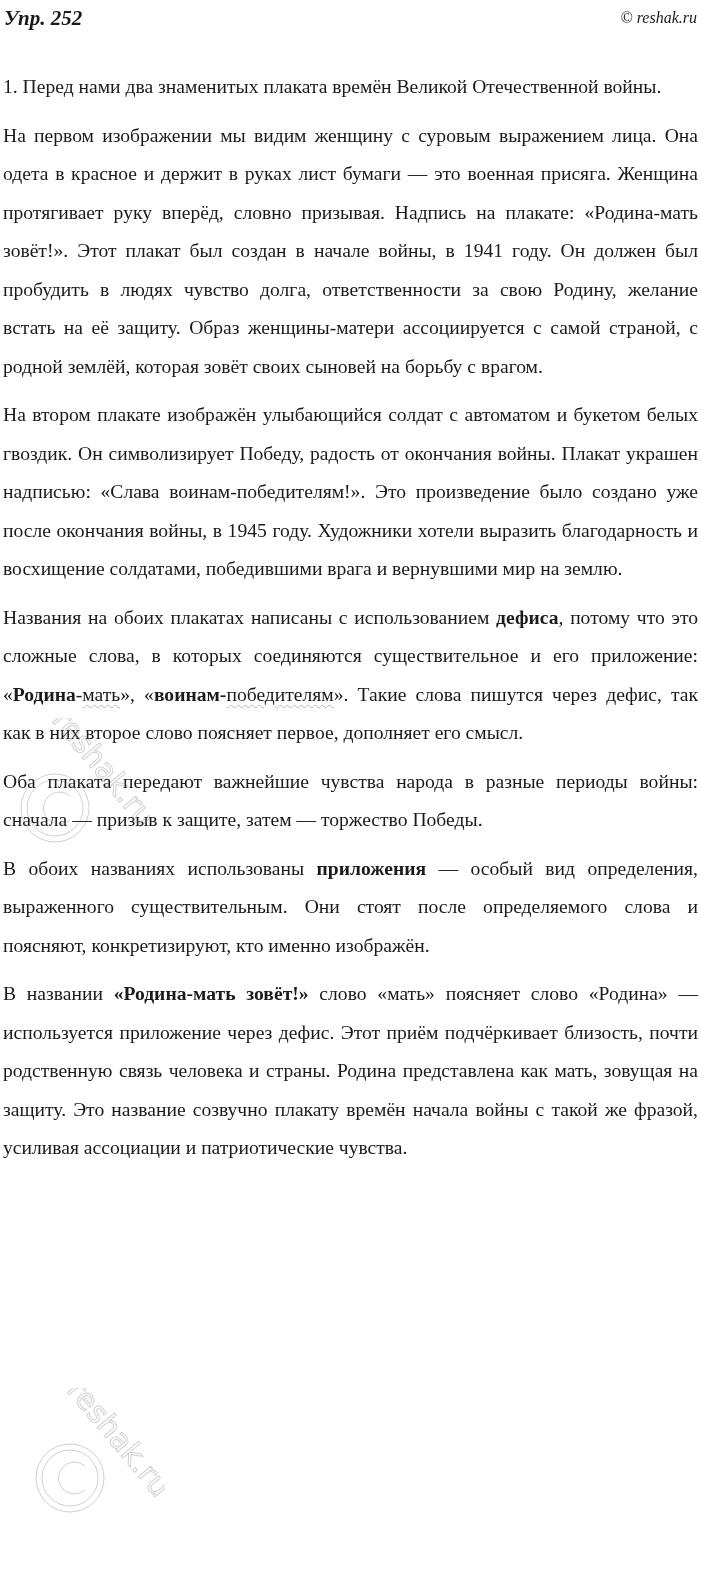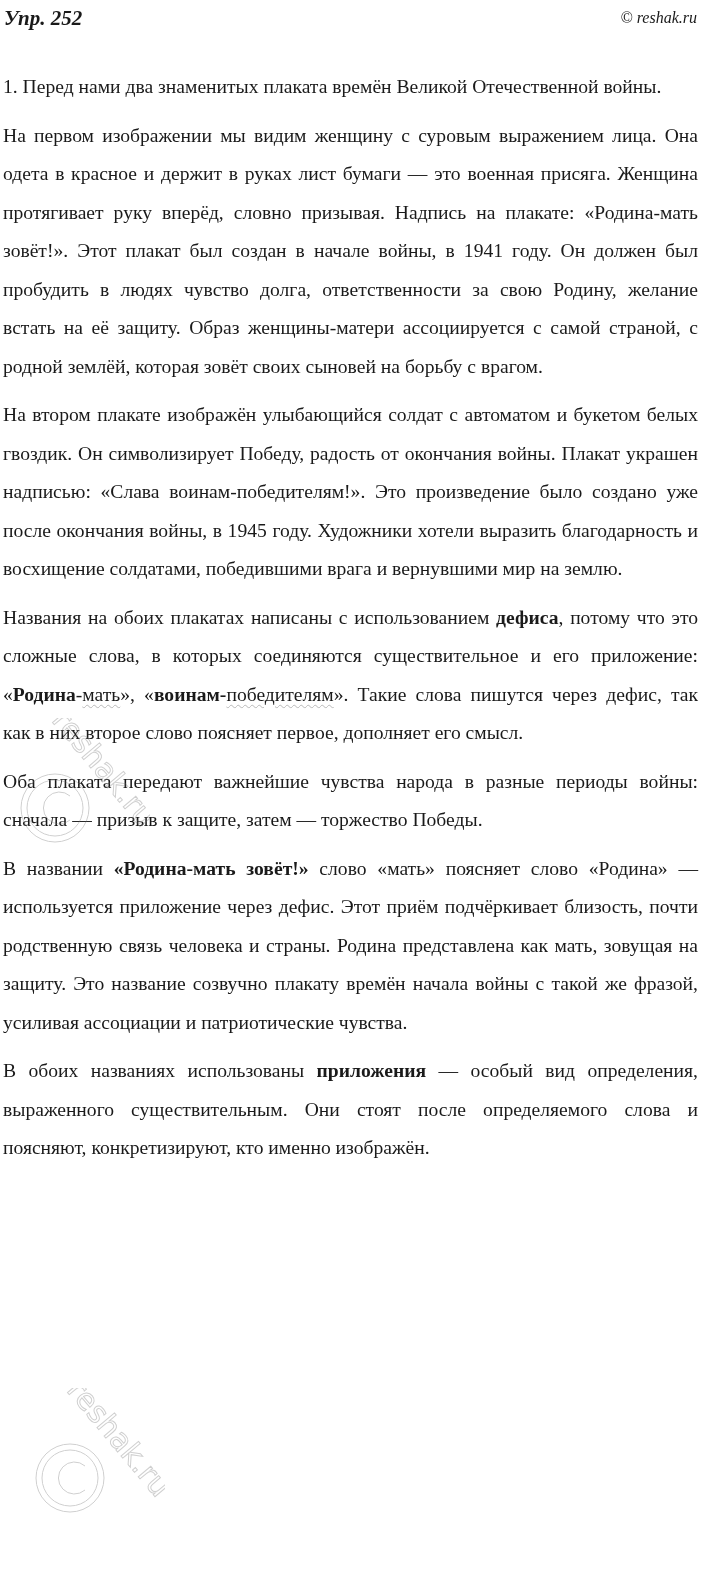--- a/index.html
+++ b/index.html
@@ -62,22 +62,22 @@
   <div class="title">Упр. 252</div>
   <div class="copyright">© reshak.ru</div>
 </div>
 
 <div class="content">
   <p><span>1. Перед нами два знаменитых плаката времён Великой Отечественной войны.</span></p>
   <p><span>На первом изображении мы видим женщину с суровым выражением лица. Она одета в красное и держит в руках лист бумаги — это военная присяга. Женщина протягивает руку вперёд, словно призывая. Надпись на плакате: «Родина-мать зовёт!». Этот плакат был создан в начале войны, в 1941 году. Он должен был пробудить в людях чувство долга, ответственности за свою Родину, желание встать на её защиту. Образ женщины-матери ассоциируется с самой страной, с родной землёй, которая зовёт своих сыновей на борьбу с врагом.</span></p>
   <p><span>На втором плакате изображён улыбающийся солдат с автоматом и букетом белых гвоздик. Он символизирует Победу, радость от окончания войны. Плакат украшен надписью: «Слава воинам-победителям!». Это произведение было создано уже после окончания войны, в 1945 году. Художники хотели выразить благодарность и восхищение солдатами, победившими врага и вернувшими мир на землю.</span></p>
   <p><span>Названия на обоих плакатах написаны с использованием </span><b>дефиса</b><span>, потому что это сложные слова, в которых соединяются существительное и его приложение: «</span><b>Родина</b><span>-</span><span class="wavy">мать</span><span>», «</span><b>воинам-</b><span class="wavy">победителям</span><span>». Такие слова пишутся через дефис, так как в них второе слово поясняет первое, дополняет его смысл.</span></p>
   <p><span>Оба плаката передают важнейшие чувства народа в разные периоды войны: сначала — призыв к защите, затем — торжество Победы.</span></p>
+  <p><span>В обоих названиях использованы </span><b>приложения</b><span> — особый вид определения, выраженного существительным. Они стоят после определяемого слова и поясняют, конкретизируют, кто именно изображён.</span></p>
   <p><span>В названии </span><b>«Родина-мать зовёт!»</b><span> слово «мать» поясняет слово «Родина» — используется приложение через дефис. Этот приём подчёркивает близость, почти родственную связь человека и страны. Родина представлена как мать, зовущая на защиту. Это название созвучно плакату времён начала войны с такой же фразой, усиливая ассоциации и патриотические чувства.</span></p>
-  <p><span>В обоих названиях использованы </span><b>приложения</b><span> — особый вид определения, выраженного существительным. Они стоят после определяемого слова и поясняют, конкретизируют, кто именно изображён.</span></p>
 </div>
 
 <svg class="watermark" style="left:0px; top:718px;" width="150" height="170" viewBox="0 0 150 170">
   <g fill="none" stroke="#777" stroke-width="1">
     <circle cx="55" cy="90" r="34"></circle>
     <circle cx="55" cy="90" r="28"></circle>
     <path d="M70 78 A16 16 0 1 0 70 102"></path>
   </g>
   <text x="10" y="30" font-family="DejaVu Sans, sans-serif" font-size="30" fill="none" stroke="#777" stroke-width="1" transform="rotate(50 60 60)">reshak.ru</text>
 </svg>

